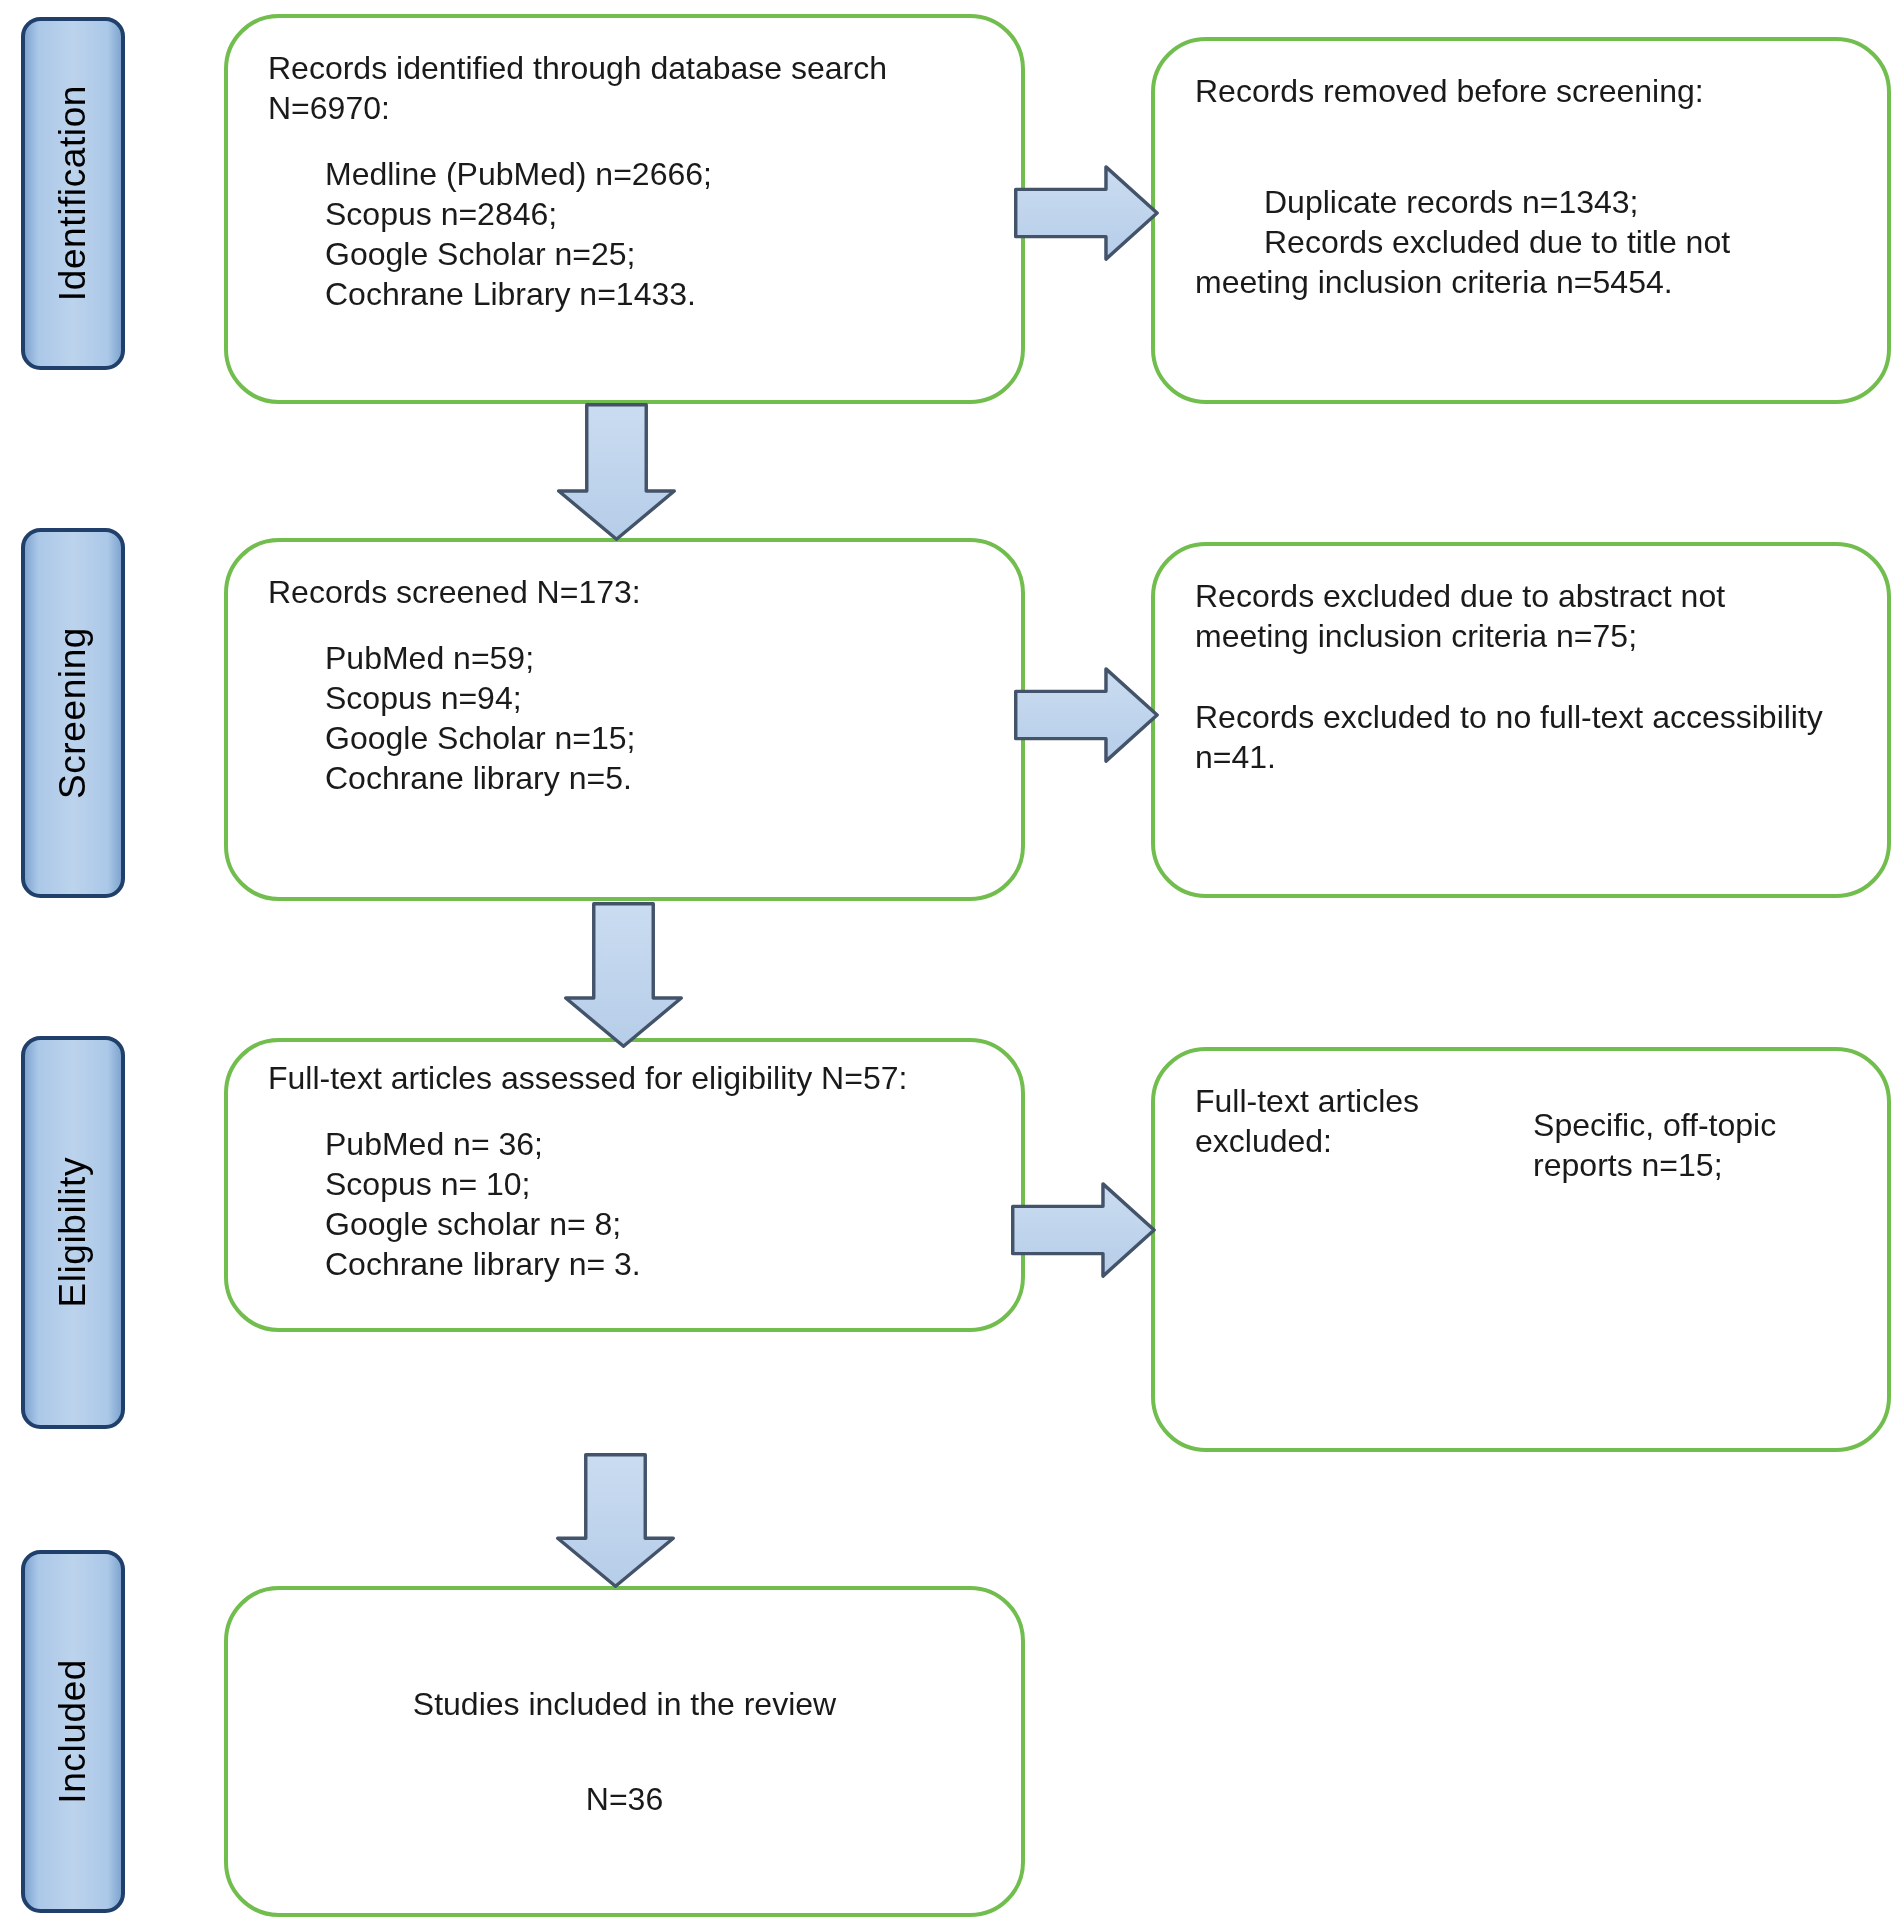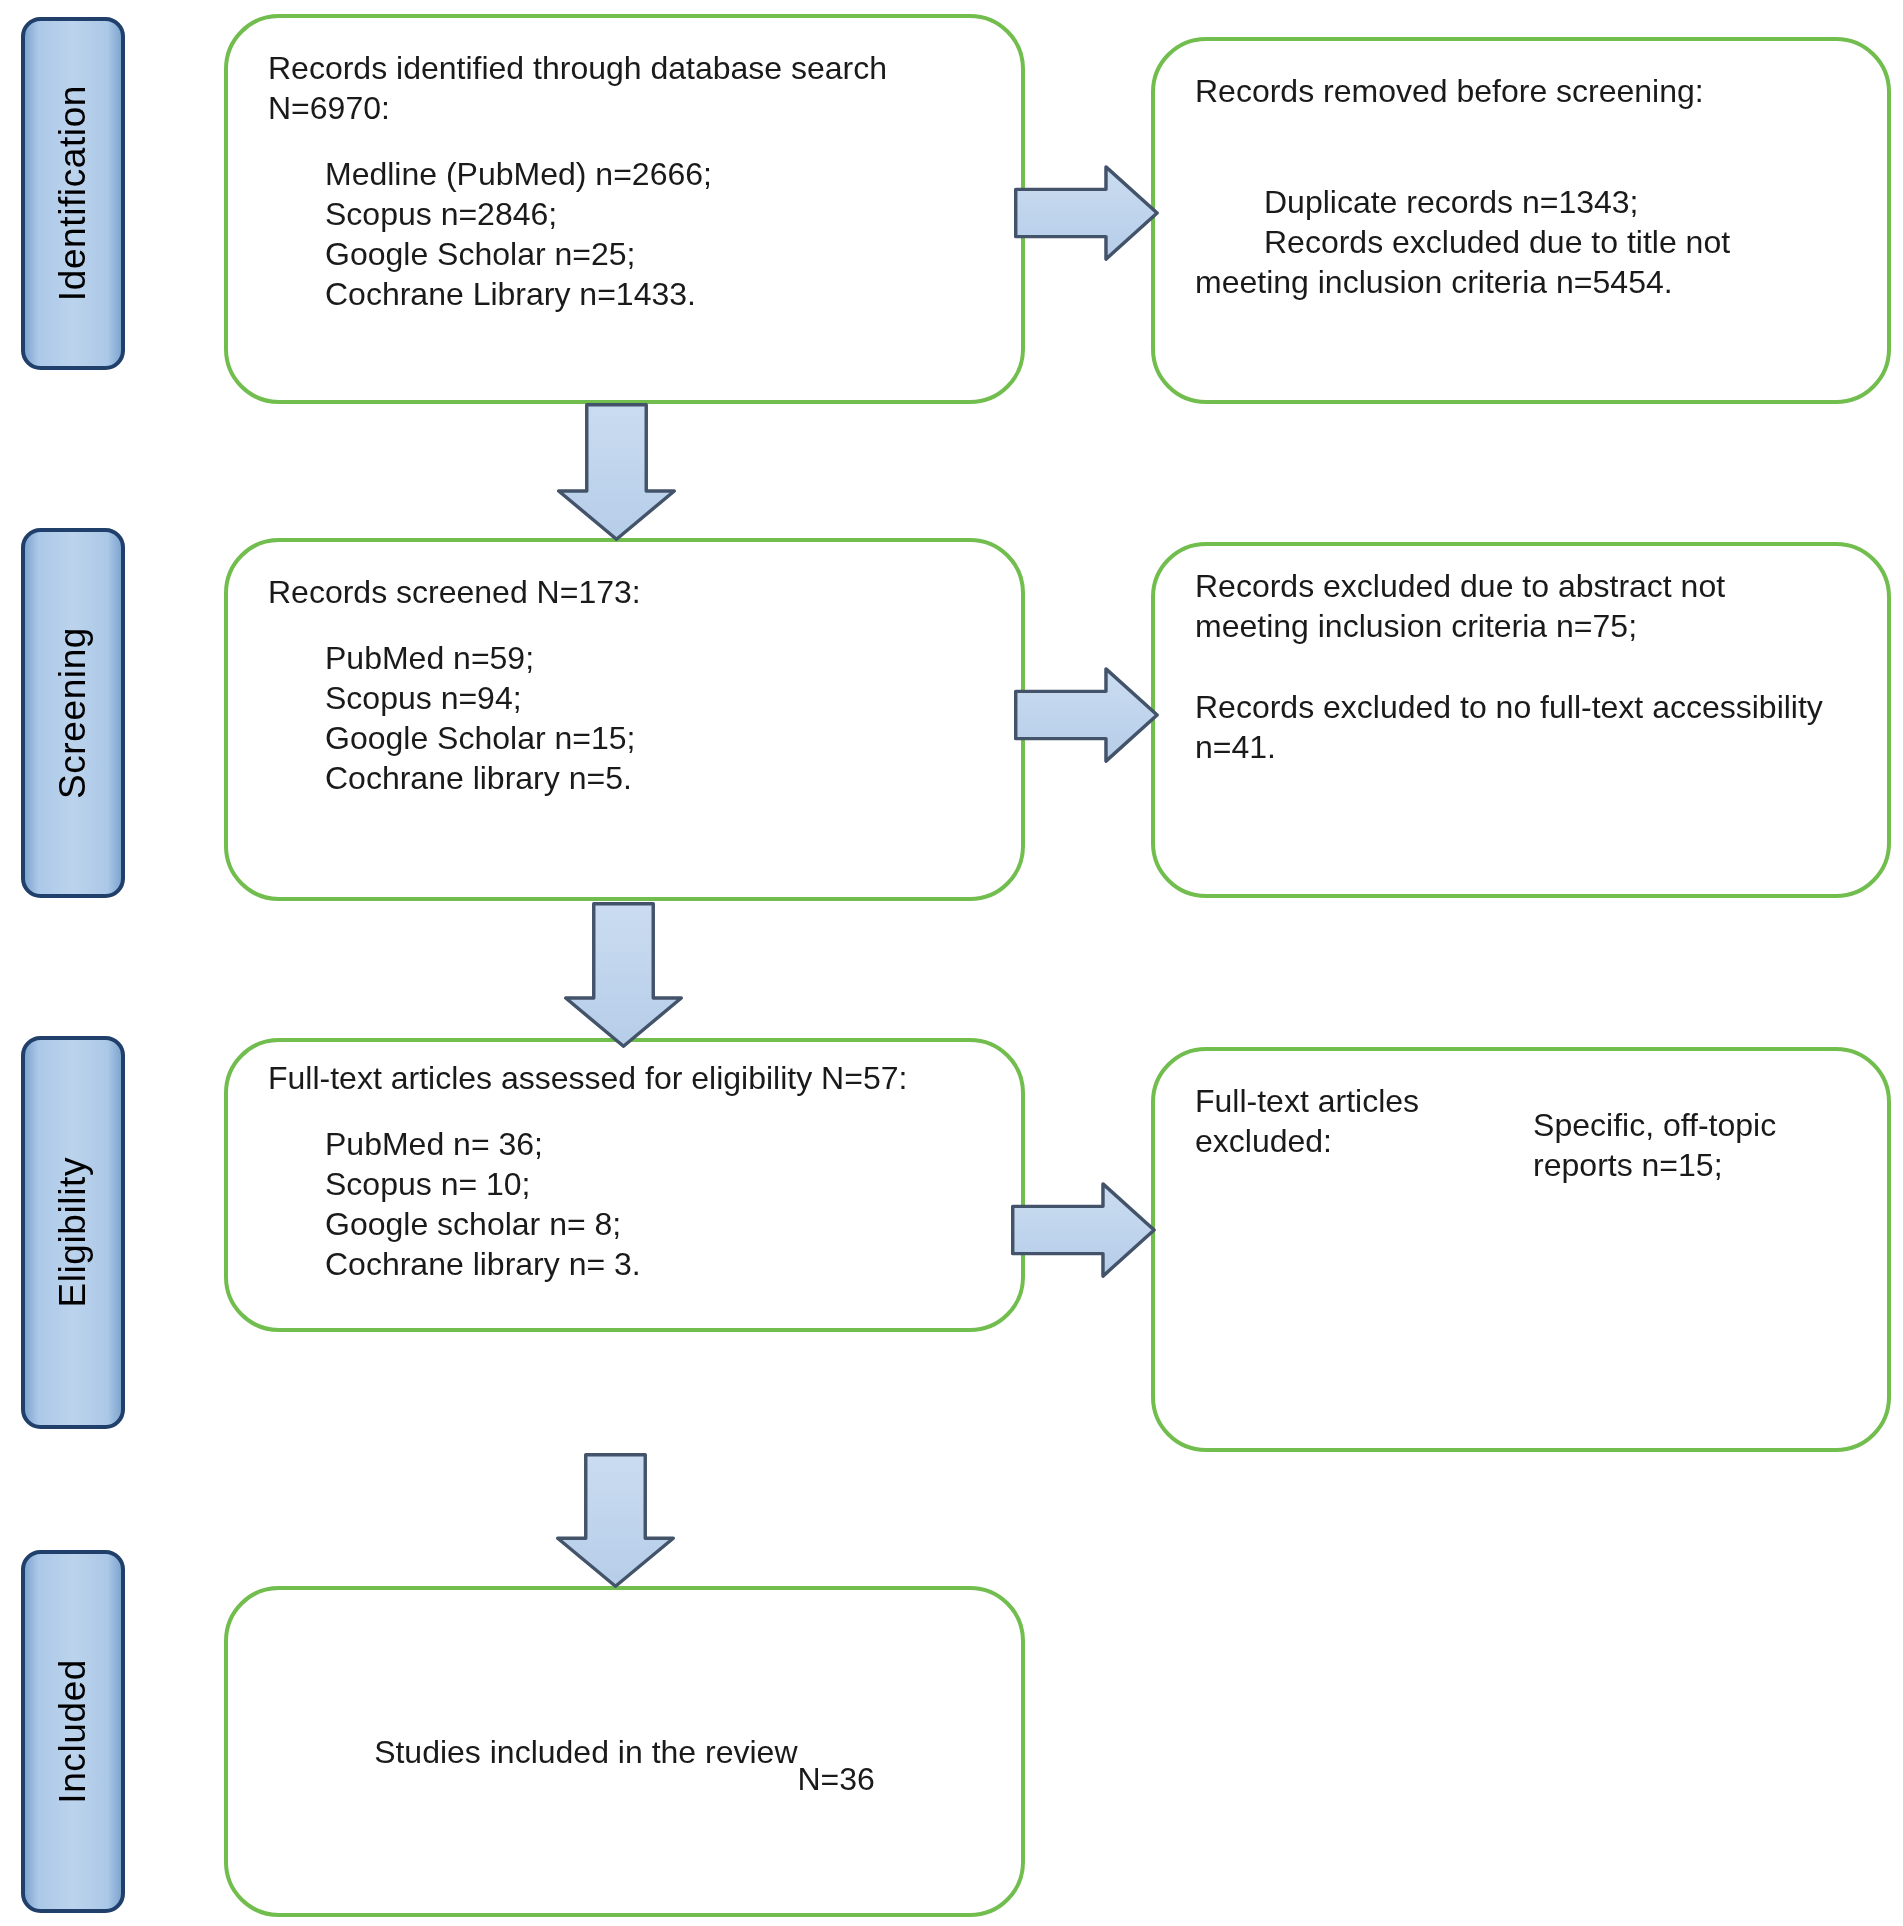--- a/index.html
+++ b/index.html
@@ -65,21 +65,21 @@
   .indent-para .title { margin-bottom: 71px; }
 
   .flush-paras { display: flex; flex-direction: column; }
   .flush-paras .para { margin: 0; }
   .flush-paras .para + .para { margin-top: 41px; }
 
   .vcenter { display: flex; flex-direction: row; justify-content: center; }
   .vcenter .list { margin-top: 24px; margin-left: 75px; }
 
   .center-box {
-    display: flex; flex-direction: row;
+    display: flex; flex-direction: column;
     justify-content: center; align-items: center;
     text-align: center;
   }
   .center-box .count { margin-top: 55px; }
 
   
   .arrow { position: absolute; z-index: 2; }
   .arrow-shape {
     fill: url(#arrowGrad);
     stroke: var(--arrow-stroke);
@@ -136,21 +136,21 @@
   <div class="gbox" style="left:224px;top:538px;width:801px;height:363px">
     <div class="title">Records screened N=173:</div>
     <div class="list">
       <div class="item">PubMed n=59;</div>
       <div class="item">Scopus n=94;</div>
       <div class="item">Google Scholar n=15;</div>
       <div class="item">Cochrane library n=5.</div>
     </div>
   </div>
 
-  <div class="gbox flush-paras" style="left:1151px;top:542px;width:740px;height:356px;padding-top:20px">
+  <div class="gbox flush-paras" style="left:1151px;top:542px;width:740px;height:356px;padding-top:30px">
     <div class="para">Records excluded due to abstract not meeting inclusion criteria n=75;</div>
     <div class="para">Records excluded to no full-text accessibility n=41.</div>
   </div>
 
   <div class="gbox" style="left:224px;top:1038px;width:801px;height:294px;padding-top:16px">
     <div class="title">Full-text articles assessed for eligibility N=57:</div>
     <div class="list">
       <div class="item">PubMed n= 36;</div>
       <div class="item">Scopus n= 10;</div>
       <div class="item">Google scholar n= 8;</div>

